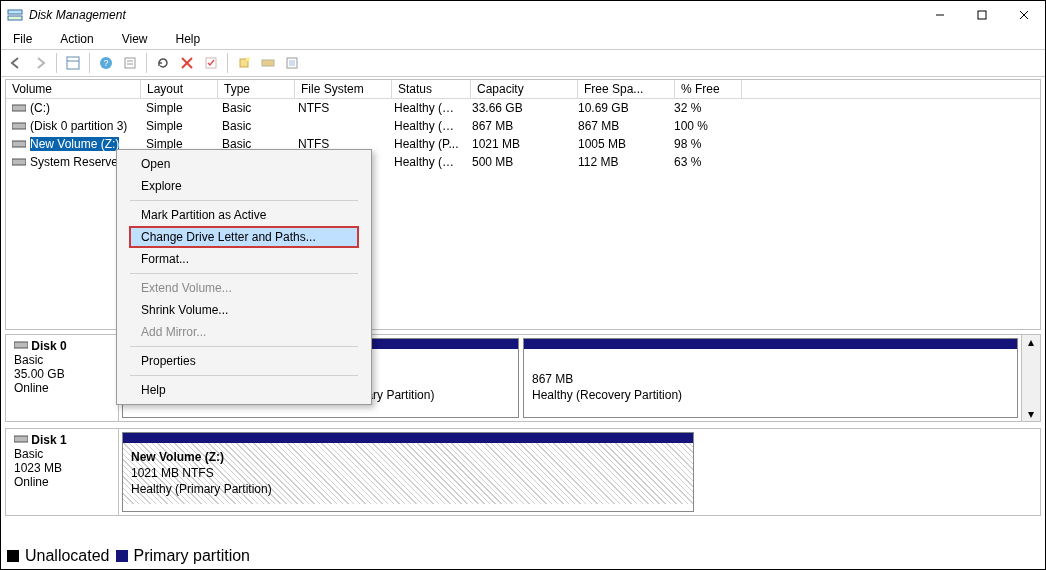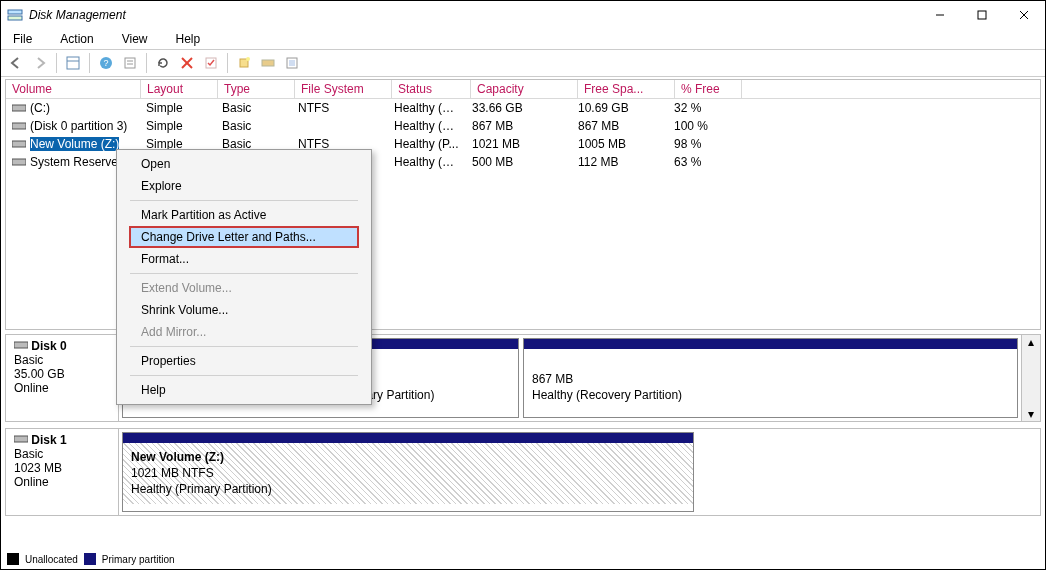--- a/index.html
+++ b/index.html
@@ -19,41 +19,41 @@
 
   
   .toolbar{height:26px;border-top:1px solid #ccc;border-bottom:1px solid #ccc;display:flex;align-items:center;padding:0 4px;gap:2px;}
   .tbtn{width:22px;height:22px;display:flex;align-items:center;justify-content:center;opacity:.85;}
   .tsep{width:1px;height:20px;background:#ccc;margin:0 3px;}
 
   
   .vol-grid{border:1px solid #bfbfbf;margin:2px 4px 0 4px;background:#fff;}
   .vol-head{display:flex;background:#fff;border-bottom:1px solid #d9d9d9;}
   .vol-head .col,.vol-row .col{padding:2px 6px;font-size:12px;white-space:nowrap;overflow:hidden;text-overflow:ellipsis;}
-  .vol-head .col{border-right:1px solid #d9d9d9;color:#be185d;}
+  .vol-head .col{border-right:1px solid #d9d9d9;color:#000000;}
   .vol-body{height:230px;position:relative;}
   .vol-row{display:flex;}
   .c0{width:122px;} .c1{width:64px;} .c2{width:64px;} .c3{width:84px;}
   .c4{width:66px;} .c5{width:94px;} .c6{width:84px;} .c7{width:54px;}
   .vicon{width:14px;height:10px;display:inline-block;margin-right:4px;position:relative;top:1px;}
   .sel{background:#0a64ad;color:#fff;}
 
   
   .disks{margin:4px 4px 0 4px;}
   .diskpane{border:1px solid #bfbfbf;margin-bottom:6px;display:flex;height:86px;background:#fff;position:relative;}
   .disklabel{width:96px;border-right:1px solid #bfbfbf;padding:4px 8px;font-size:12px;}
   .diskparts{flex:1;display:flex;gap:4px;padding:3px;}
   .part{border:1px solid #888;display:flex;flex-direction:column;overflow:hidden;}
   .part .stripe{height:10px;background:#14147a;}
   .part .body{padding:6px 8px;font-size:12px;line-height:1.35;background:#fff;}
   .hatch .body{background:repeating-linear-gradient(45deg,#fff,#fff 3px,#cfcfcf 3px,#cfcfcf 4px);}
   .part-scroll{width:18px;background:#f0f0f0;border-left:1px solid #bfbfbf;display:flex;flex-direction:column;justify-content:space-between;align-items:center;}
 
   
-  .legend{position:absolute;bottom:4px;left:6px;display:flex;align-items:center;gap:6px;font-size:10px;}
+  .legend{position:absolute;bottom:4px;left:6px;display:flex;align-items:center;gap:6px;font-size:16px;}
   .legend .swatch{width:12px;height:12px;display:inline-block;}
 
   
   .ctx{position:absolute;left:115px;top:148px;width:230px;background:#f4f4f4;border:1px solid #9b9b9b;box-shadow:3px 3px 6px rgba(0,0,0,.25);padding:3px 12px;z-index:10;font-size:12px;}
   .ctx .mi{padding:4px 12px;white-space:nowrap;}
   .ctx .mi.dis{color:#8a8a8a;}
   .ctx .sepline{border-top:1px solid #d0d0d0;margin:3px 1px;}
   .ctx .hi{background:#bfe0ff;border:2px solid #ca3a3a;padding:2px 10px;margin:0;}
 </style>
 </head>

